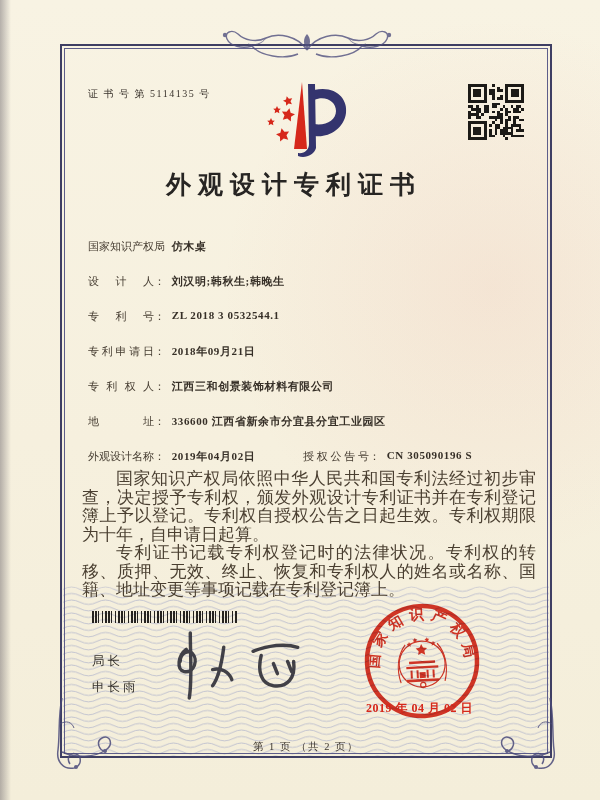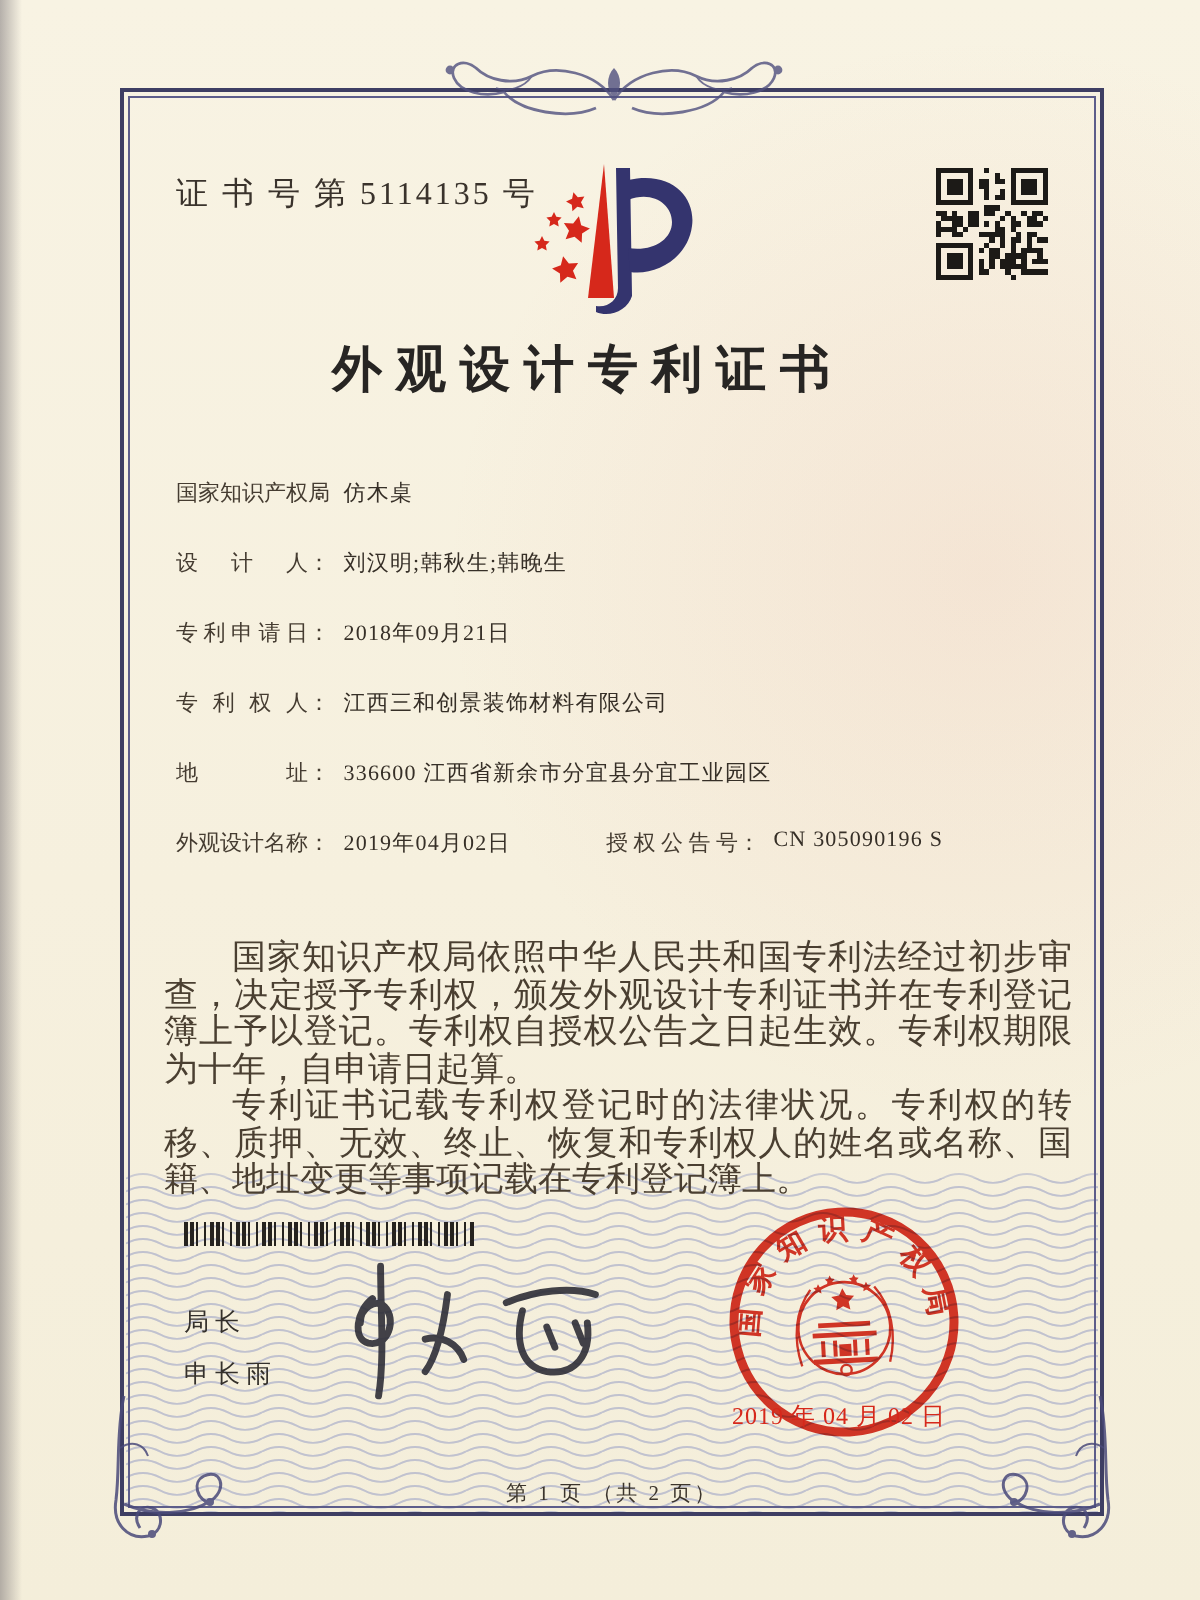--- a/index.html
+++ b/index.html
@@ -7,45 +7,45 @@
   .page{position:relative;width:600px;height:800px;overflow:hidden;
     background:
       radial-gradient(circle at 82% 36%, rgba(226,140,128,.12), rgba(226,140,128,0) 38%),
       linear-gradient(180deg,#f8f3e3 0%,#f6f0de 55%,#f4eeda 100%);}
   .edge-shadow{position:absolute;left:0;top:0;width:11px;height:100%;
     background:linear-gradient(90deg,rgba(72,66,78,.38),rgba(72,66,78,0));}
   .frame{position:absolute;left:60px;top:44px;width:492px;height:714px;
     border:2.5px solid #3e3e63;box-sizing:border-box;}
   .frame-inner{position:absolute;inset:2px;border:1px solid #5d5d8a;}
   .guilloche{position:absolute;left:63px;top:586px;width:486px;height:170px;}
-  .cert-no{position:absolute;left:88px;top:87px;font-size:16px;letter-spacing:1.5px;color:#3a332c;}
+  .cert-no{position:absolute;left:88px;top:87px;font-size:10px;letter-spacing:1.5px;color:#3a332c;}
   .logo{position:absolute;left:252px;top:64px;width:100px;height:100px;}
   .qr{position:absolute;left:468px;top:84px;width:56px;height:56px;}
   .title{position:absolute;left:48px;top:168px;width:492px;text-align:center;
     font-size:25px;font-weight:600;letter-spacing:7px;color:#272523;}
   .fields{position:absolute;left:88px;top:239px;width:440px;font-size:11px;color:#3a332b;}
   .frow{position:relative;height:13px;margin-bottom:22px;white-space:nowrap;}
   .flabel{display:inline-block;width:66px;text-align:justify;text-align-last:justify;
     -moz-text-align-last:justify;vertical-align:top;color:#453c31;}
   .fcolon{display:inline-block;vertical-align:top;color:#453c31;}
-  .fvalue{display:inline-block;vertical-align:top;margin-left:4px;font-weight:400;
+  .fvalue{display:inline-block;vertical-align:top;margin-left:4px;font-weight:700;
     letter-spacing:.6px;color:#362f27;}
   .g2{position:absolute;left:215px;top:0;}
   .paras{position:absolute;left:82px;top:470px;width:454px;font-size:17px;line-height:18.5px;
     text-align:justify;color:#4a3f31;}
   .paras p{margin:0;text-indent:2em;}
   .barcode{position:absolute;left:92px;top:611px;width:146px;height:12px;
     background:repeating-linear-gradient(90deg,#26231f 0 2px,transparent 2px 3px,#26231f 3px 5px,
       transparent 5px 6px,#26231f 6px 7px,transparent 7px 10px,#26231f 10px 11px,transparent 11px 13px);}
   .signer{position:absolute;left:92px;top:653px;font-size:12.5px;letter-spacing:3px;color:#34302b;}
   .signer div{margin-bottom:9px;}
   .signature{position:absolute;left:168px;top:620px;width:152px;height:88px;}
   .seal{position:absolute;left:362px;top:600px;width:122px;height:122px;
     transform:rotate(-3deg);mix-blend-mode:multiply;opacity:.93;}
-  .seal-date{position:absolute;left:366px;top:700px;font-size:12px;font-weight:400;
+  .seal-date{position:absolute;left:366px;top:700px;font-size:12px;font-weight:700;
     color:#d6281b;letter-spacing:.5px;white-space:nowrap;}
   .page-info{position:absolute;left:60px;top:740px;width:492px;text-align:center;
     font-size:10.5px;letter-spacing:1.5px;color:#3b342c;}
   .back-note{position:absolute;left:60px;top:770px;width:492px;text-align:center;
     font-size:11px;letter-spacing:2px;color:#463c2e;}
   .orn-top{position:absolute;left:212px;top:24px;width:190px;height:44px;}
   .orn-bl{position:absolute;left:48px;top:694px;width:72px;height:82px;}
   .orn-br{position:absolute;left:492px;top:694px;width:72px;height:82px;}
 </style>
 </head>
@@ -255,20 +255,24 @@
   <div class="fields">
     <div class="frow">
       <span class="flabel">国家知识产权局</span><span class="fcolon">：</span>
       <span class="fvalue">仿木桌</span>
     </div>
     <div class="frow">
       <span class="flabel">设计人</span><span class="fcolon">：</span>
       <span class="fvalue">刘汉明;韩秋生;韩晚生</span>
     </div>
     <div class="frow">
+      <span class="flabel">专利号</span><span class="fcolon">：</span>
+      <span class="fvalue">ZL 2018 3 0532544.1</span>
+    </div>
+    <div class="frow">
       <span class="flabel">专利申请日</span><span class="fcolon">：</span>
       <span class="fvalue">2018年09月21日</span>
     </div>
     <div class="frow">
       <span class="flabel">专利权人</span><span class="fcolon">：</span>
       <span class="fvalue">江西三和创景装饰材料有限公司</span>
     </div>
     <div class="frow">
       <span class="flabel">地址</span><span class="fcolon">：</span>
       <span class="fvalue">336600 江西省新余市分宜县分宜工业园区</span>

